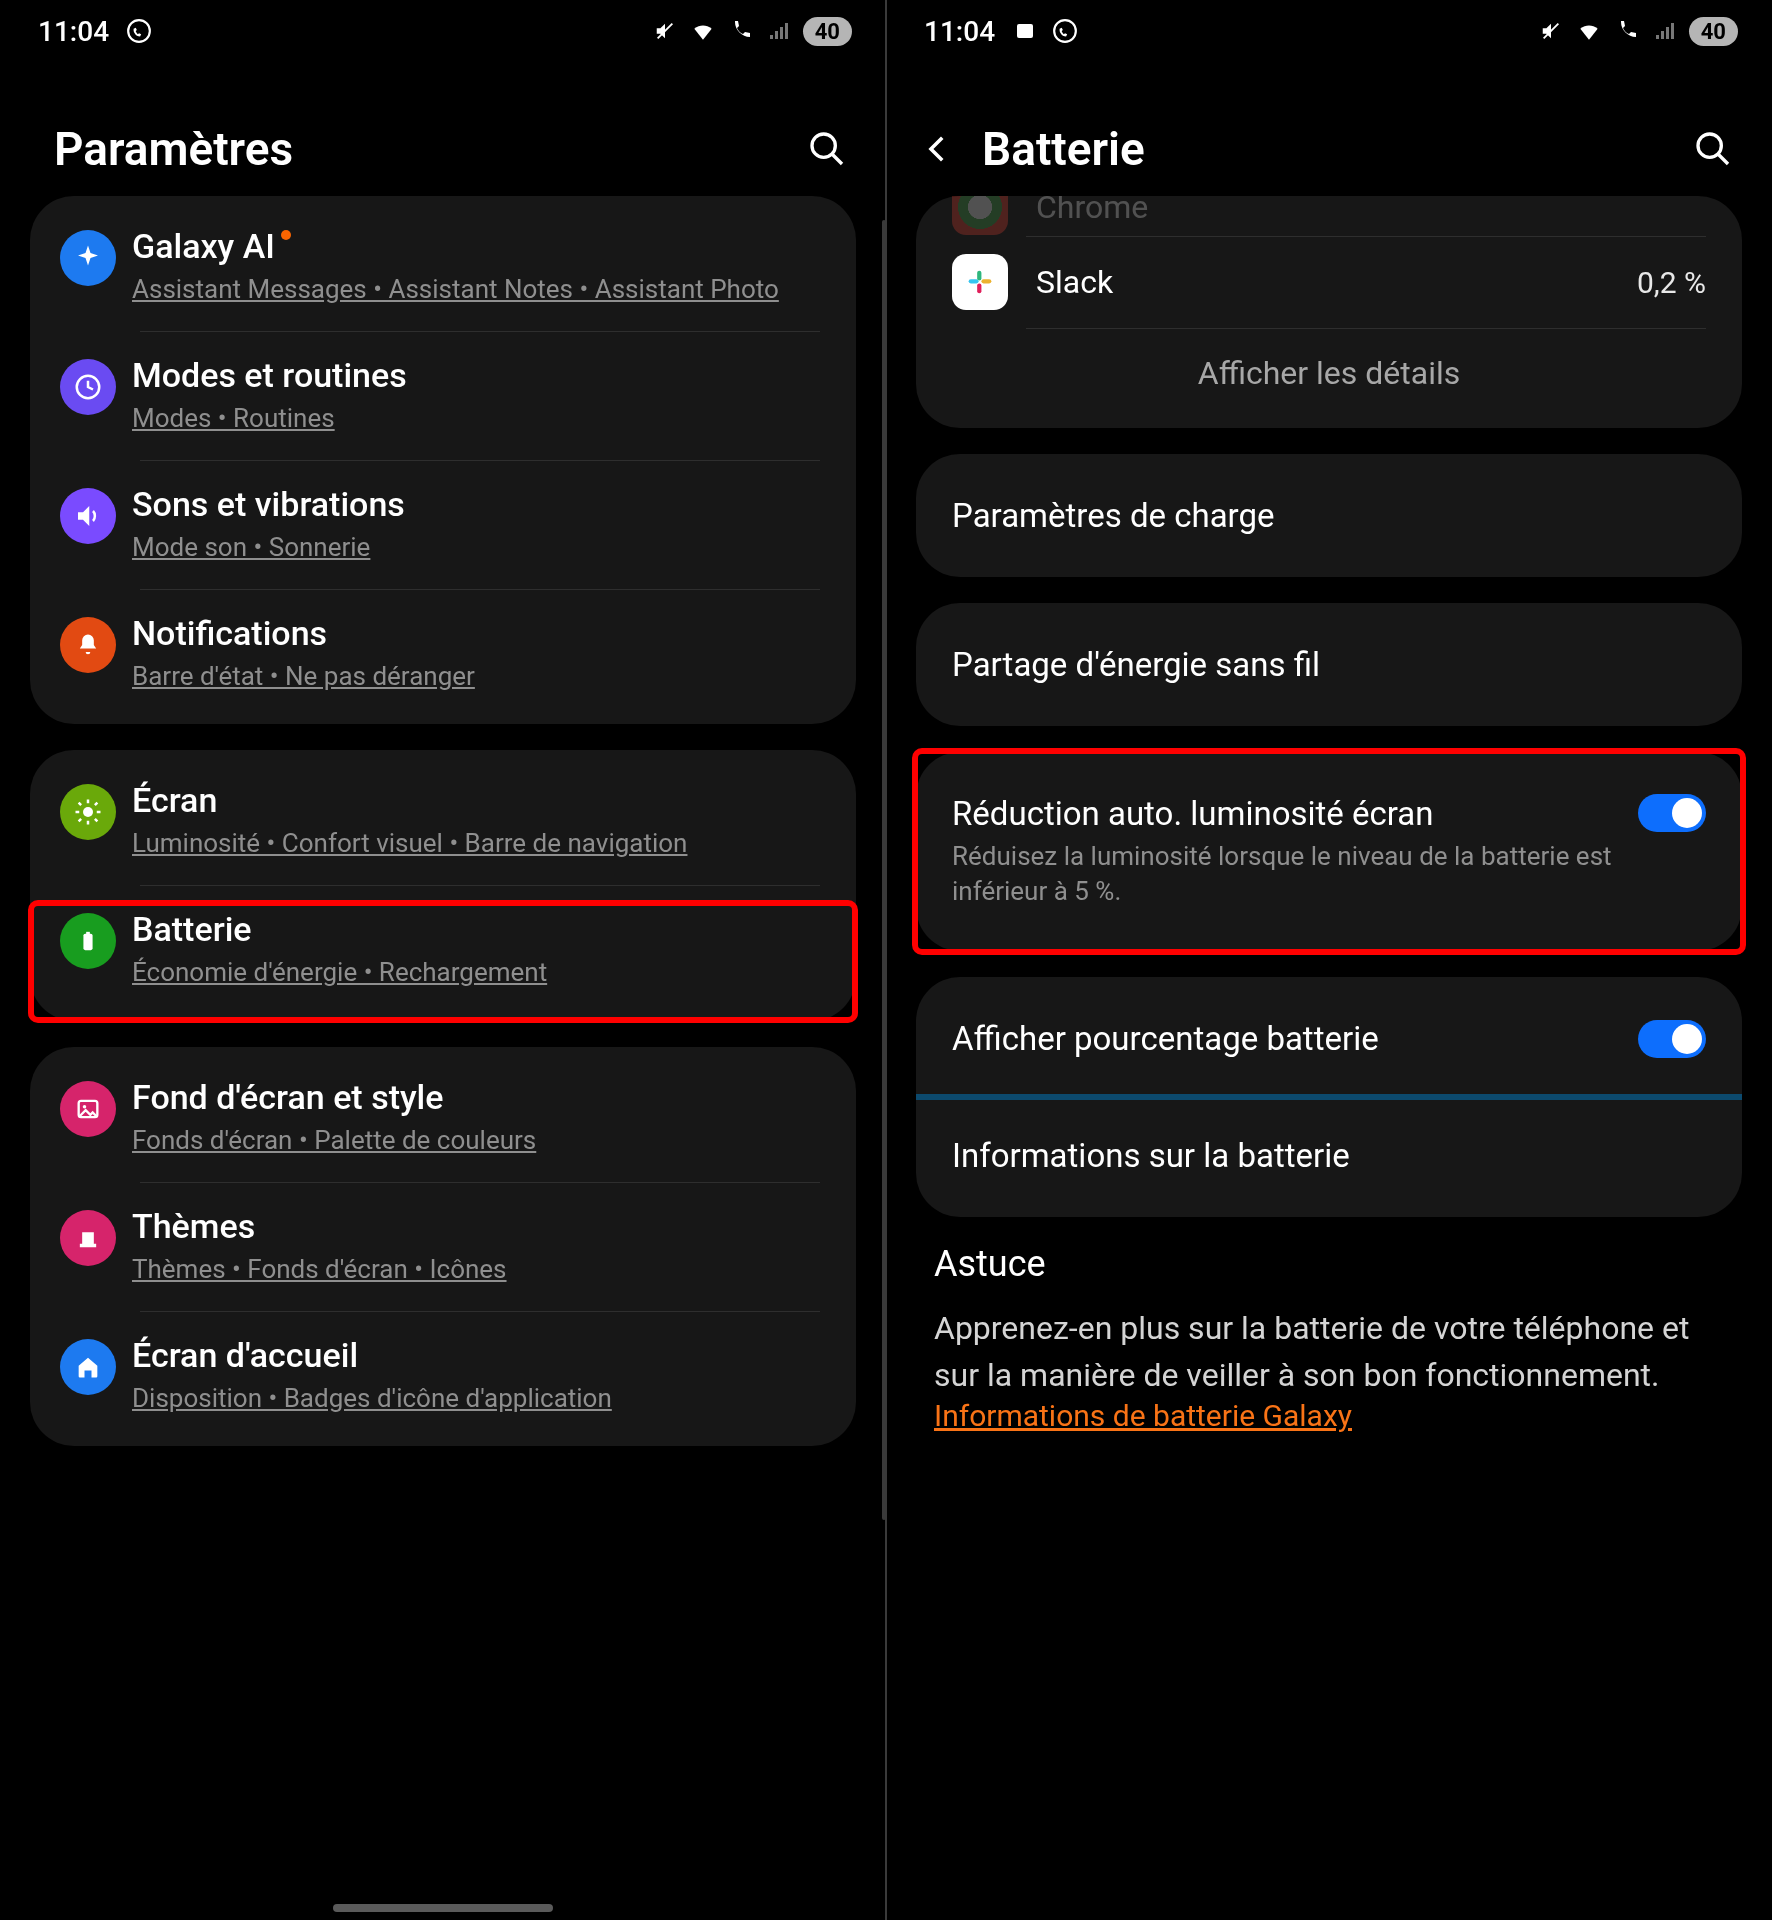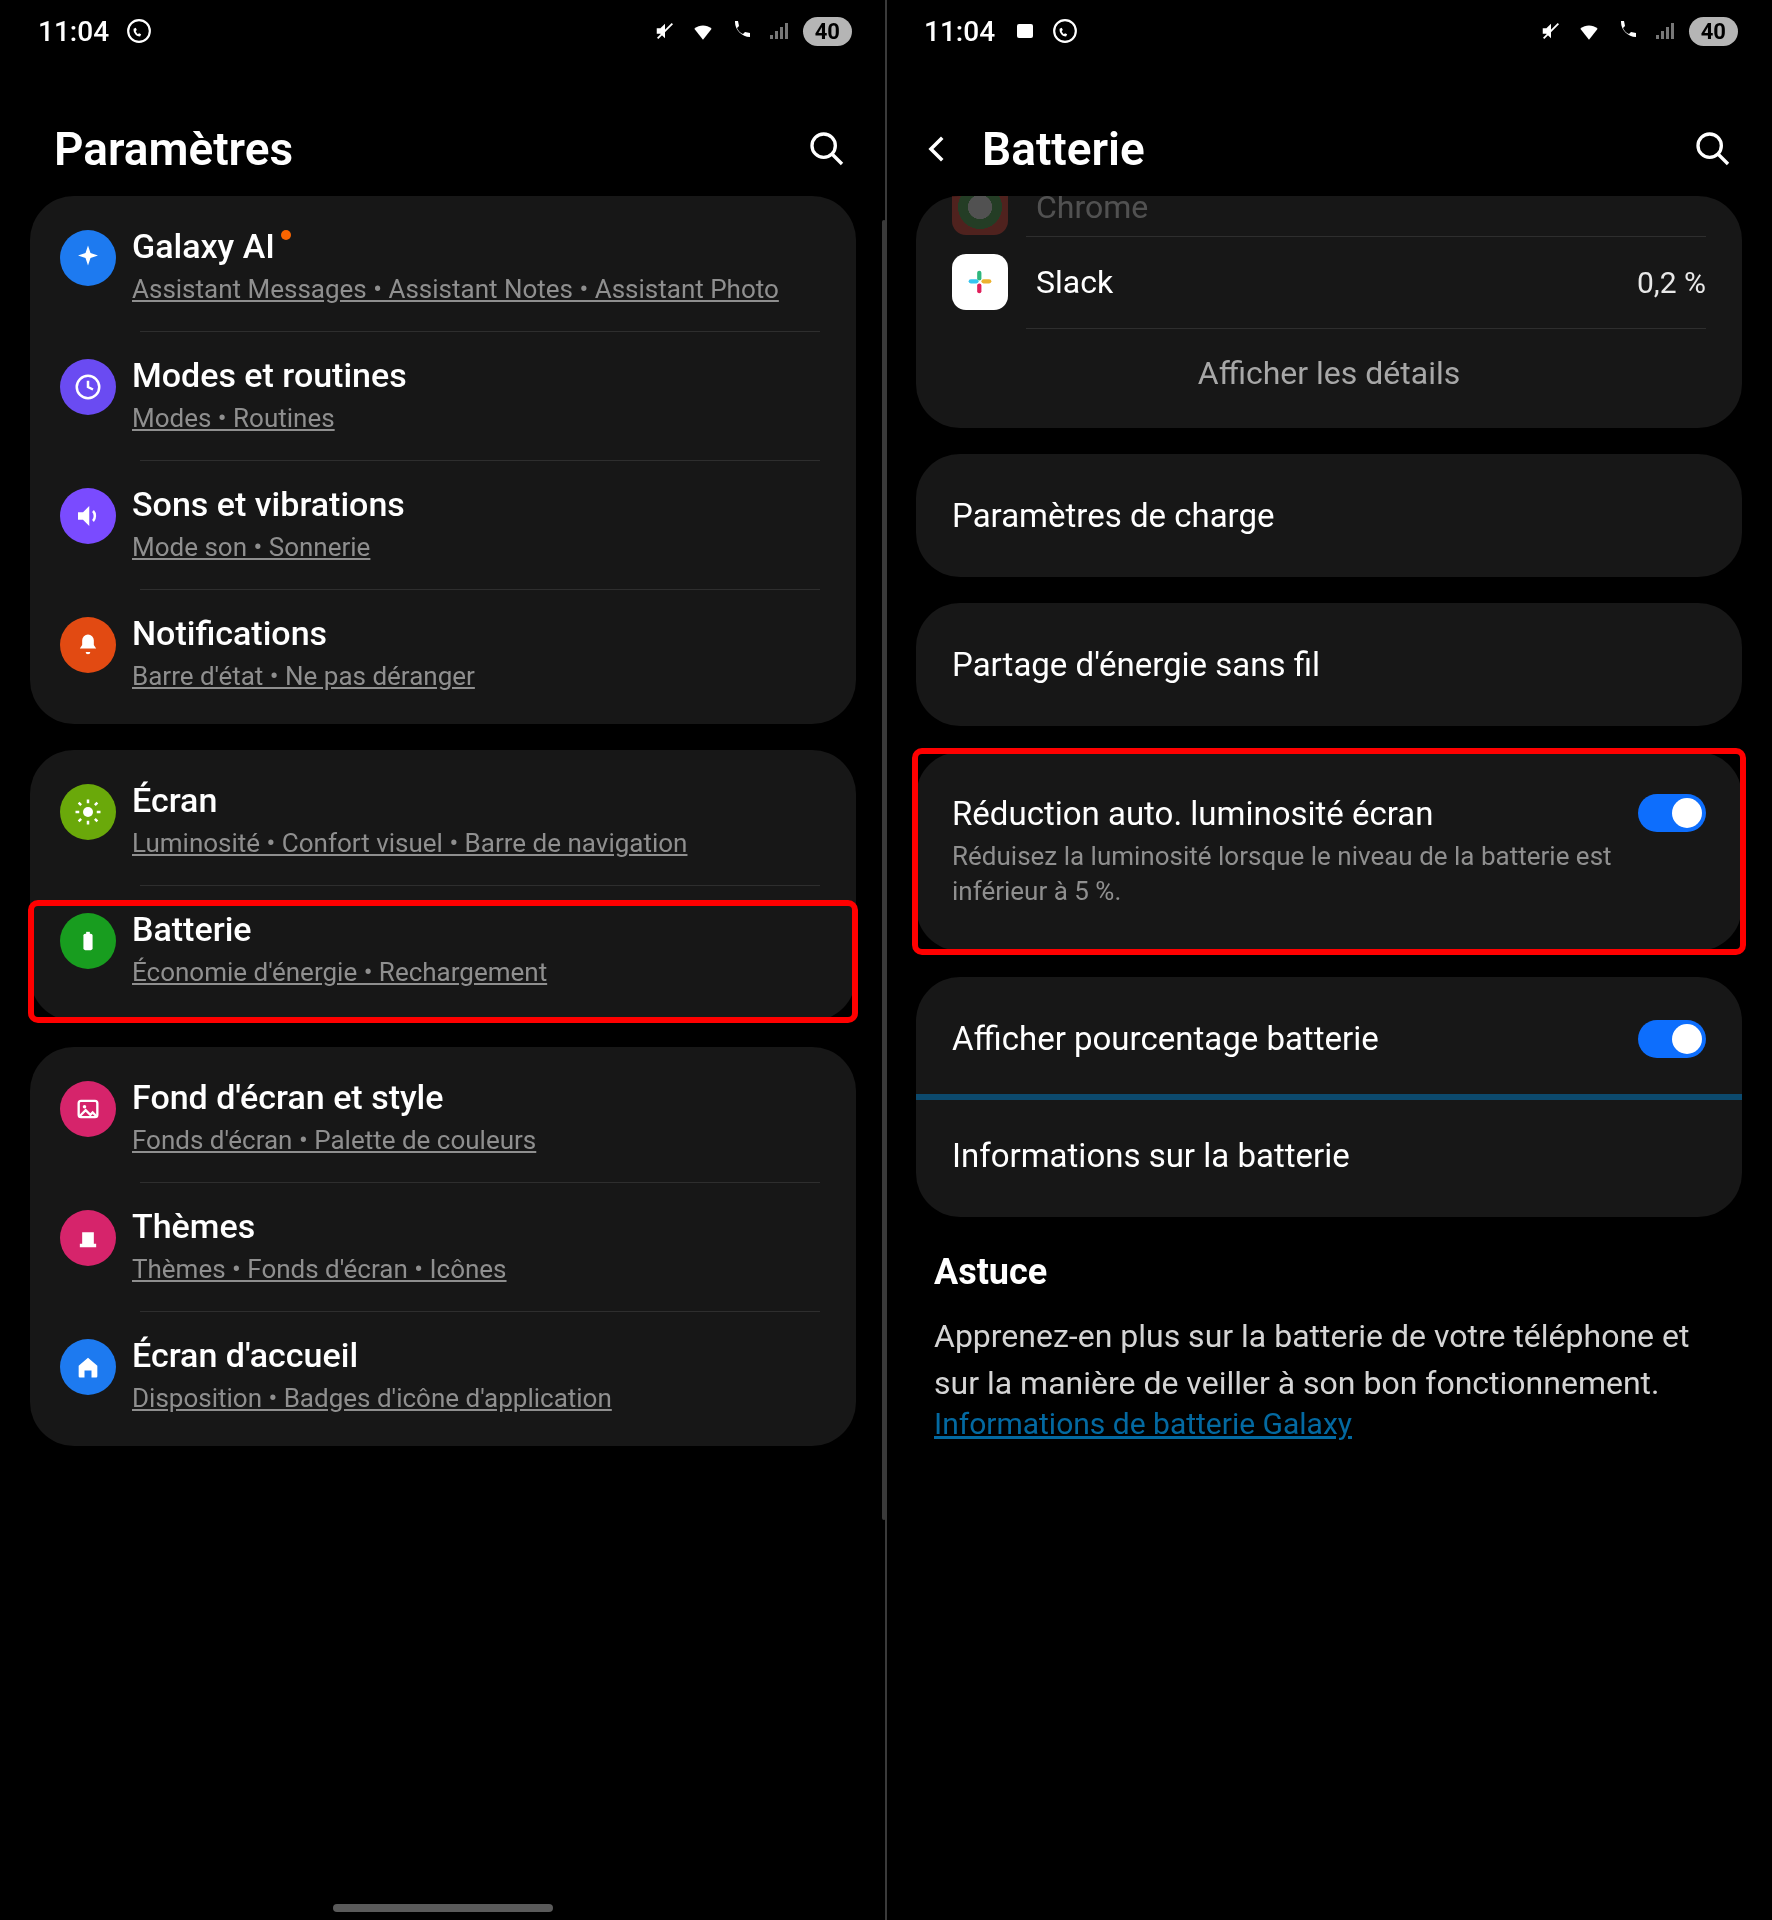--- a/index.html
+++ b/index.html
@@ -181,23 +181,23 @@
     position: absolute;
     right: 4px; top: 4px;
     width: 30px; height: 30px;
     background: #fff;
     border-radius: 50%;
   }
   .tip {
     padding: 0 18px 30px 18px;
     color: #fff;
   }
-  .tip h3 { font-size: 36px; font-weight: 700; margin-bottom: 20px; margin-top: 8px; }
+  .tip h3 { font-size: 36px; font-weight: 400; margin-bottom: 20px; }
   .tip p { font-size: 32px; color: #d4d4d4; line-height: 1.45; }
-  .tip a { color: #0369a1; text-decoration: underline; font-size: 30px; }
+  .tip a { color: #f97316; text-decoration: underline; font-size: 30px; }
   .home-handle {
     position: absolute;
     bottom: 8px; left: 50%;
     transform: translateX(-50%);
     width: 220px; height: 8px;
     background: #5a5a5a; border-radius: 5px;
   }
   .scroll-hint {
     position: absolute;
     right: 0;

